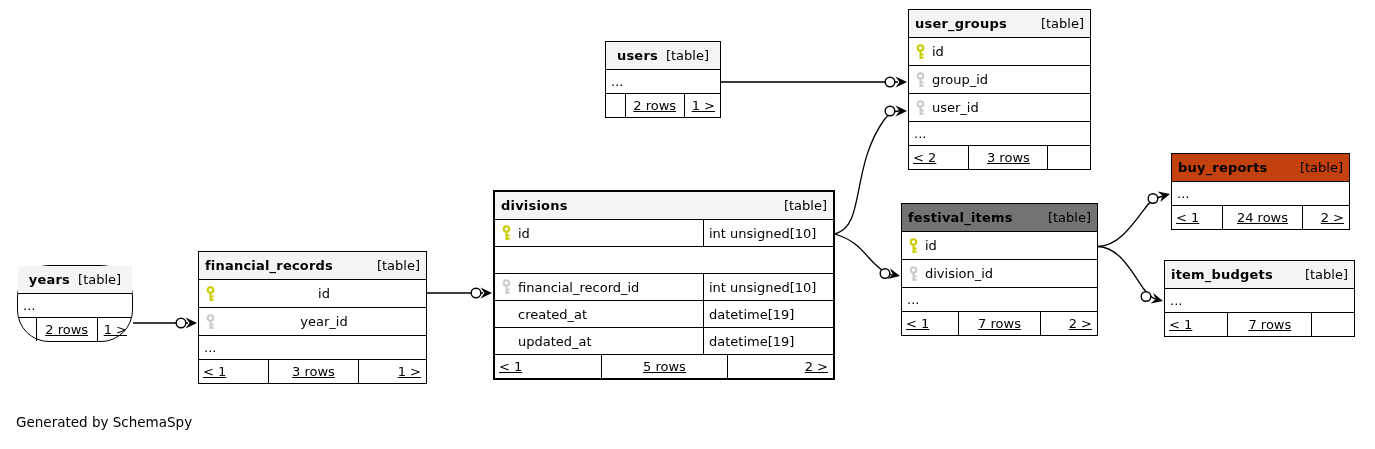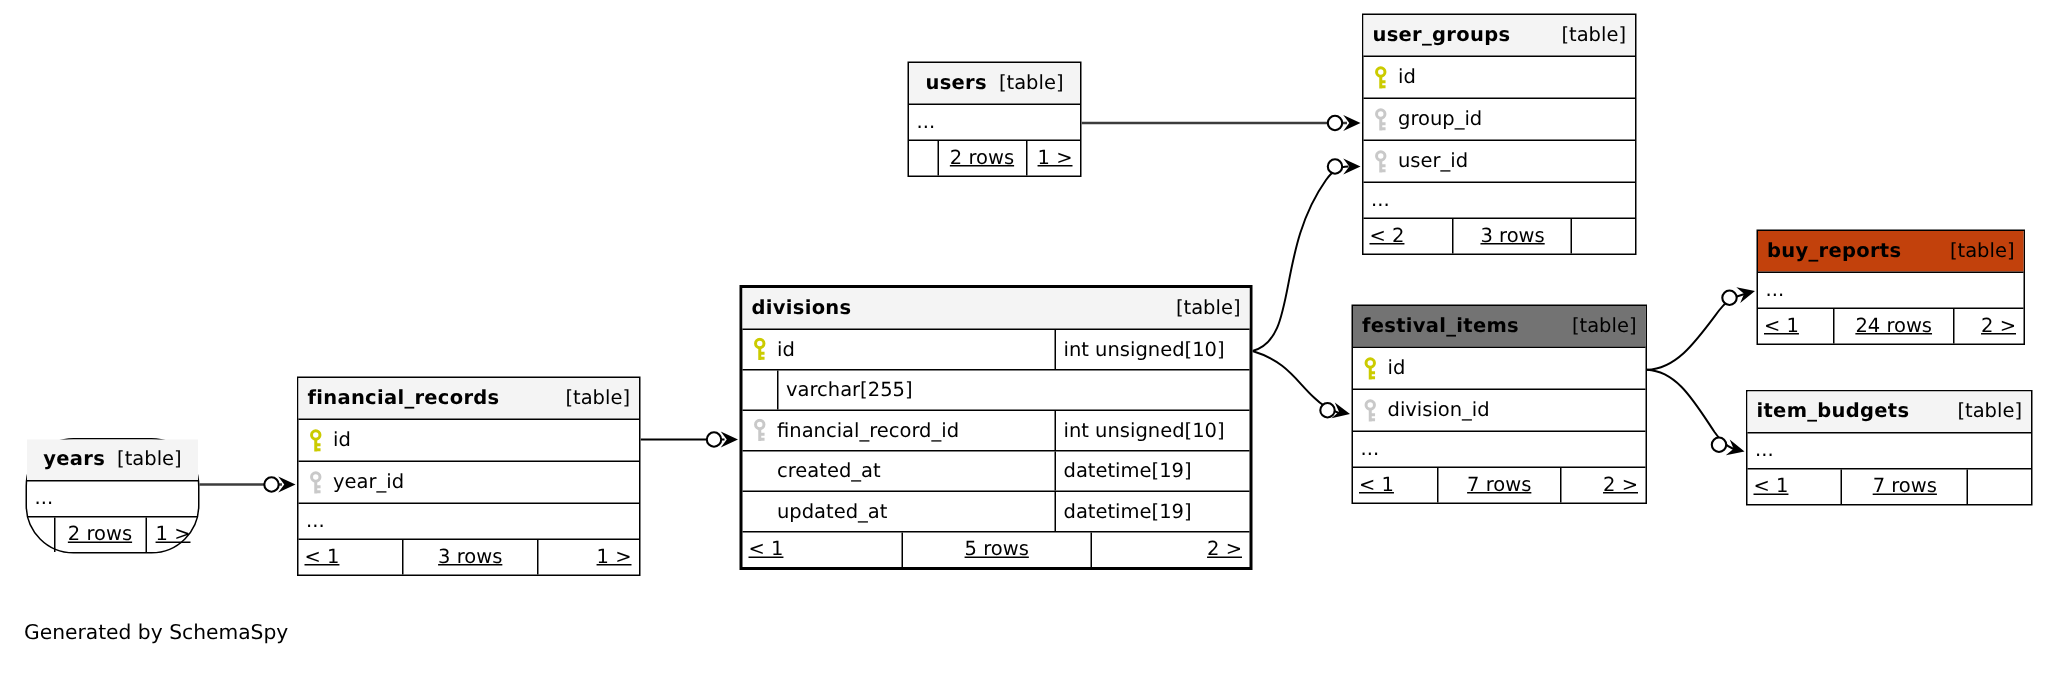--- a/index.html
+++ b/index.html
@@ -192,21 +192,20 @@
             <svg width="11" height="16" viewBox="0 0 11 16" aria-hidden="true">
               <circle cx="5.5" cy="4" r="2.8" fill="none" stroke="#cbcb00" stroke-width="2"></circle>
               <path d="M5.5 6.8 V15 M5.5 10.5 h3.2 M5.5 13.8 h3.2" stroke="#cbcb00" stroke-width="2" fill="none"></path>
             </svg>
           </span>
           <span class="cname">id</span>
           <span class="ctype">int unsigned[10]</span>
         </div>
         <div class="trow">
           <span class="icon-cell"></span>
-          <span class="ctype">varchar[255]</span>
         </div>
         <div class="trow">
           <span class="icon-cell">
             <svg width="11" height="16" viewBox="0 0 11 16" aria-hidden="true">
               <circle cx="5.5" cy="4" r="2.8" fill="none" stroke="#c9c9c9" stroke-width="2"></circle>
               <path d="M5.5 6.8 V15 M5.5 10.5 h3.2 M5.5 13.8 h3.2" stroke="#c9c9c9" stroke-width="2" fill="none"></path>
             </svg>
           </span>
           <span class="cname">financial_record_id</span>
           <span class="ctype">int unsigned[10]</span>
@@ -220,21 +219,21 @@
           <span class="icon-cell"></span>
           <span class="cname">updated_at</span>
           <span class="ctype">datetime[19]</span>
         </div>
         <div class="tfoot">
           <span class="fcell f0" style="width:107px">&lt; 1</span>
           <span class="fcell f1" style="width:128px">5 rows</span>
           <span class="fcell f2" style="width:107px">2 &gt;</span>
         </div>
       </div>
-      <div class="tbl" style="left: 198px; top: 251px; width: 229px;">
+      <div class="tbl" style="left: 198px; top: 251px; width: 229px; text-align: center;">
         <div class="thead spread" style="background:#f4f4f4">
           <span class="tname">financial_records</span>
           <span class="tbadge">[table]</span>
         </div>
         <div class="trow">
           <span class="icon-cell">
             <svg width="11" height="16" viewBox="0 0 11 16" aria-hidden="true">
               <circle cx="5.5" cy="4" r="2.8" fill="none" stroke="#cbcb00" stroke-width="2"></circle>
               <path d="M5.5 6.8 V15 M5.5 10.5 h3.2 M5.5 13.8 h3.2" stroke="#cbcb00" stroke-width="2" fill="none"></path>
             </svg>
@@ -250,21 +249,21 @@
           </span>
           <span class="cname">year_id</span>
         </div>
         <div class="erow">...</div>
         <div class="tfoot">
           <span class="fcell f0" style="width:70px">&lt; 1</span>
           <span class="fcell f1" style="width:90px">3 rows</span>
           <span class="fcell f2" style="width:69px">1 &gt;</span>
         </div>
       </div>
-      <div class="tbl" style="left: 17px; top: 292px; width: 116px; border-radius: 32px;">
+      <div class="tbl" style="left: 17px; top: 265px; width: 116px; border-radius: 32px;">
         <div class="thead center" style="background:#f4f4f4">
           <span class="tname">years</span>
           <span class="tbadge">[table]</span>
         </div>
         <div class="erow">...</div>
         <div class="tfoot">
           <span class="fcell f0" style="width:18px"></span>
           <span class="fcell f1" style="width:62px">2 rows</span>
           <span class="fcell f2" style="width:36px">1 &gt;</span>
         </div>

